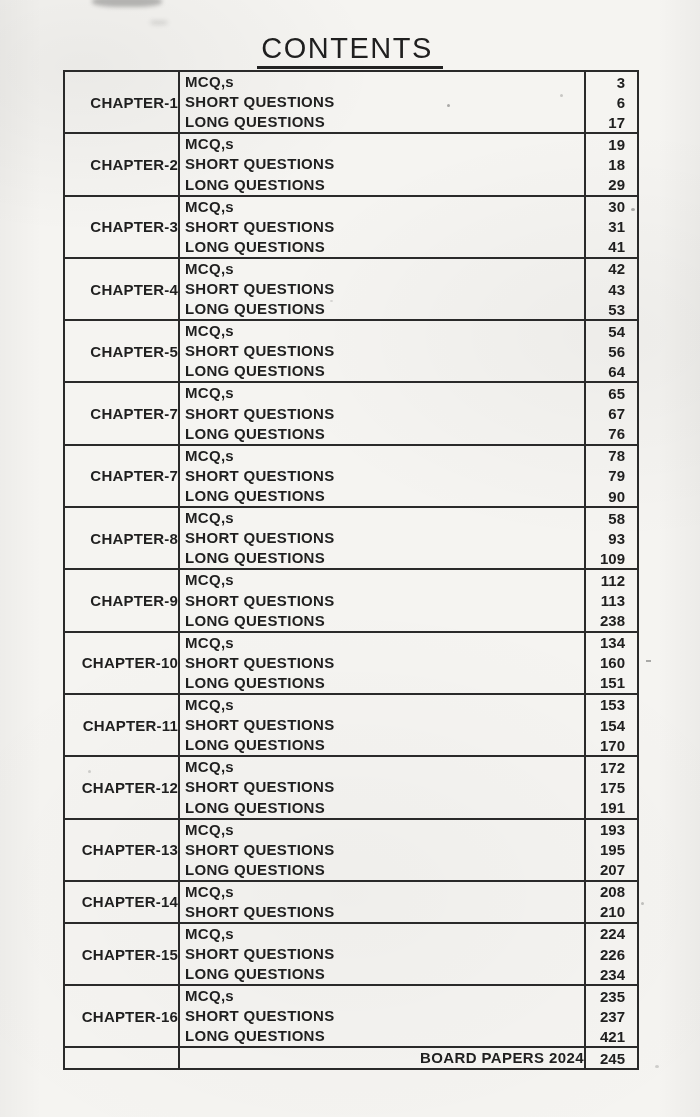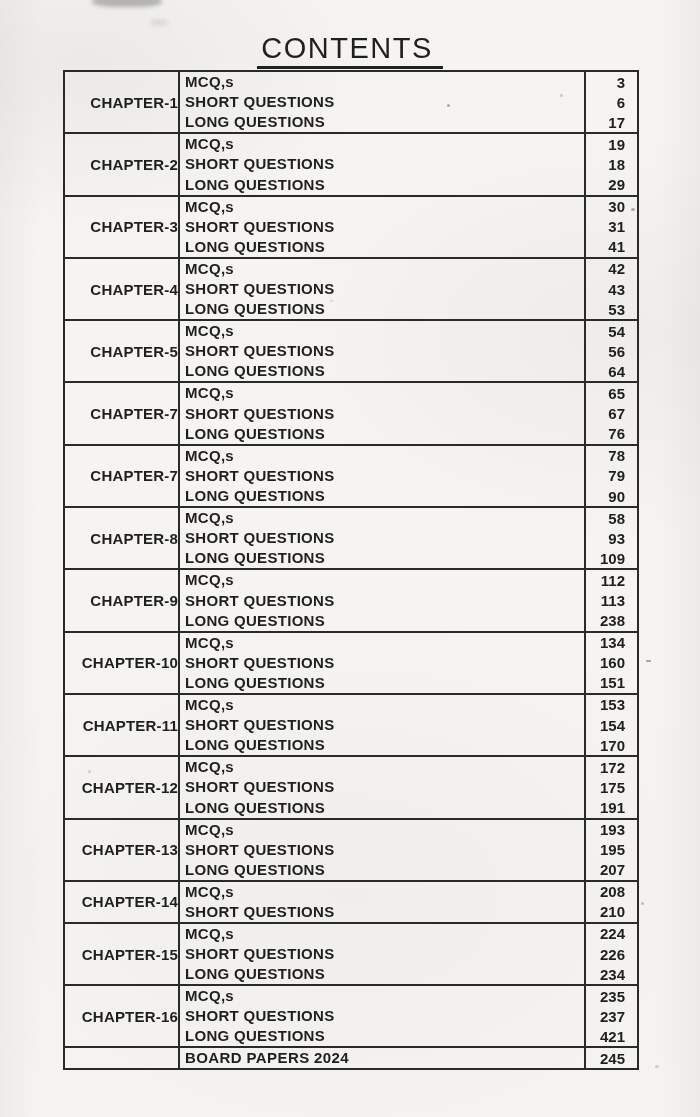--- a/index.html
+++ b/index.html
@@ -67,21 +67,21 @@
   td.pagenum{
     width:53px;
     text-align:right;
     padding-right:12px;
     border-left:2px solid var(--line);
   }
   tr.group-start td{
     border-top:2px solid var(--line);
   }
   td.footer-label{
-    text-align:left;
+    text-align:right;
     height:14px;
     letter-spacing:0.4px;
   }
   .speck{
     position:absolute;
     background:rgba(30,30,30,0.35);
     border-radius:50%;
   }
   .smudge{
     position:absolute;

